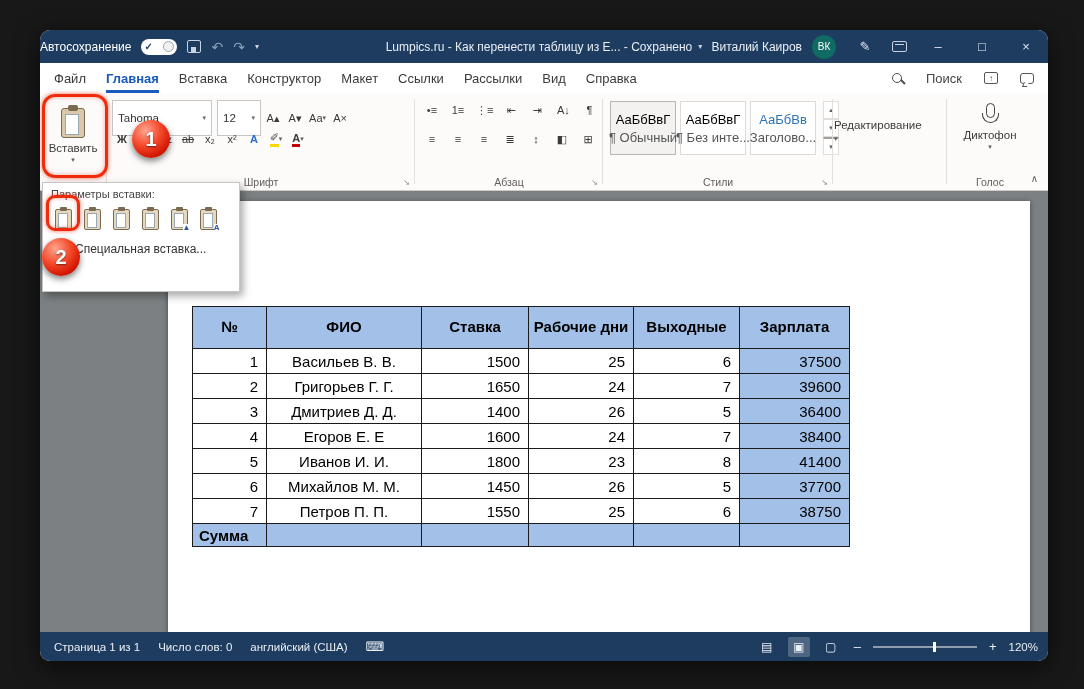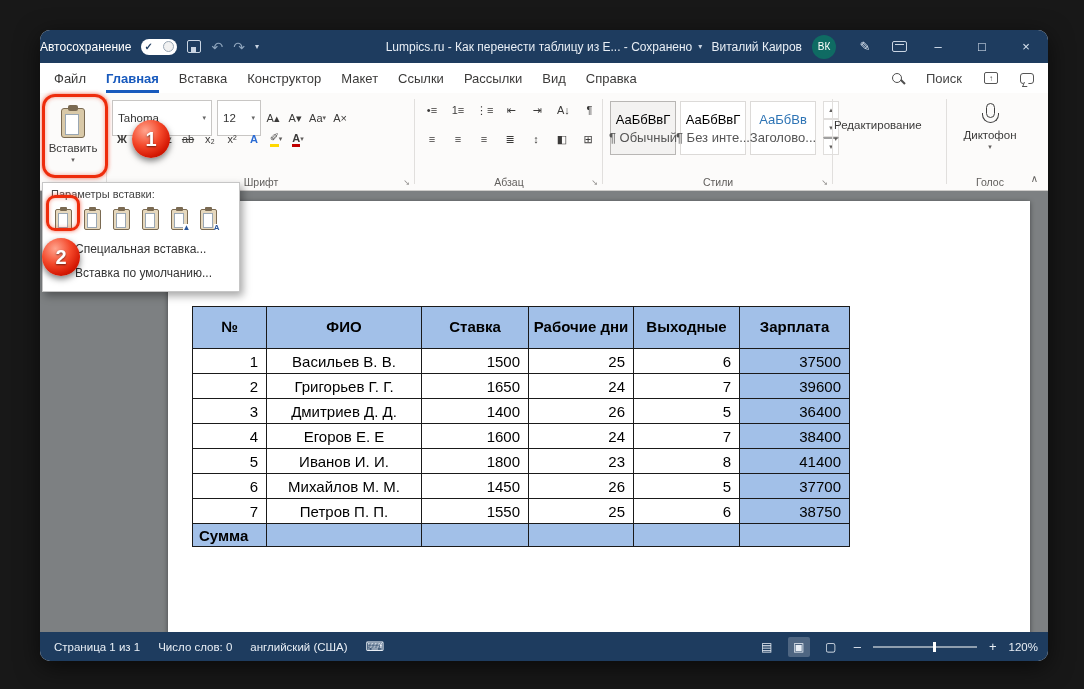--- a/index.html
+++ b/index.html
@@ -424,21 +424,20 @@
       <span class="popt">
           <span class="pclip">
             <span class="board"></span>
             <span class="clip"></span>
             <span class="pg"></span>
             <span class="badge">A</span>
           </span>
         </span>
     </div>
     <div class="pp-item">Специальная вставка...</div>
-    <div class="pp-item">Вставка по умолчанию...</div>
   </div>
 
   <div class="hl" style="left:2px;top:64px;width:66px;height:84px"></div>
   <div class="ball" style="left:92px;top:90px">1</div>
   <div class="hl" style="left:6px;top:165px;width:34px;height:36px;border-radius:9px"></div>
   <div class="ball" style="left:2px;top:208px">2</div>
 
   <div class="statusbar">
     <div class="sb-left">
       <span>Страница 1 из 1</span>

